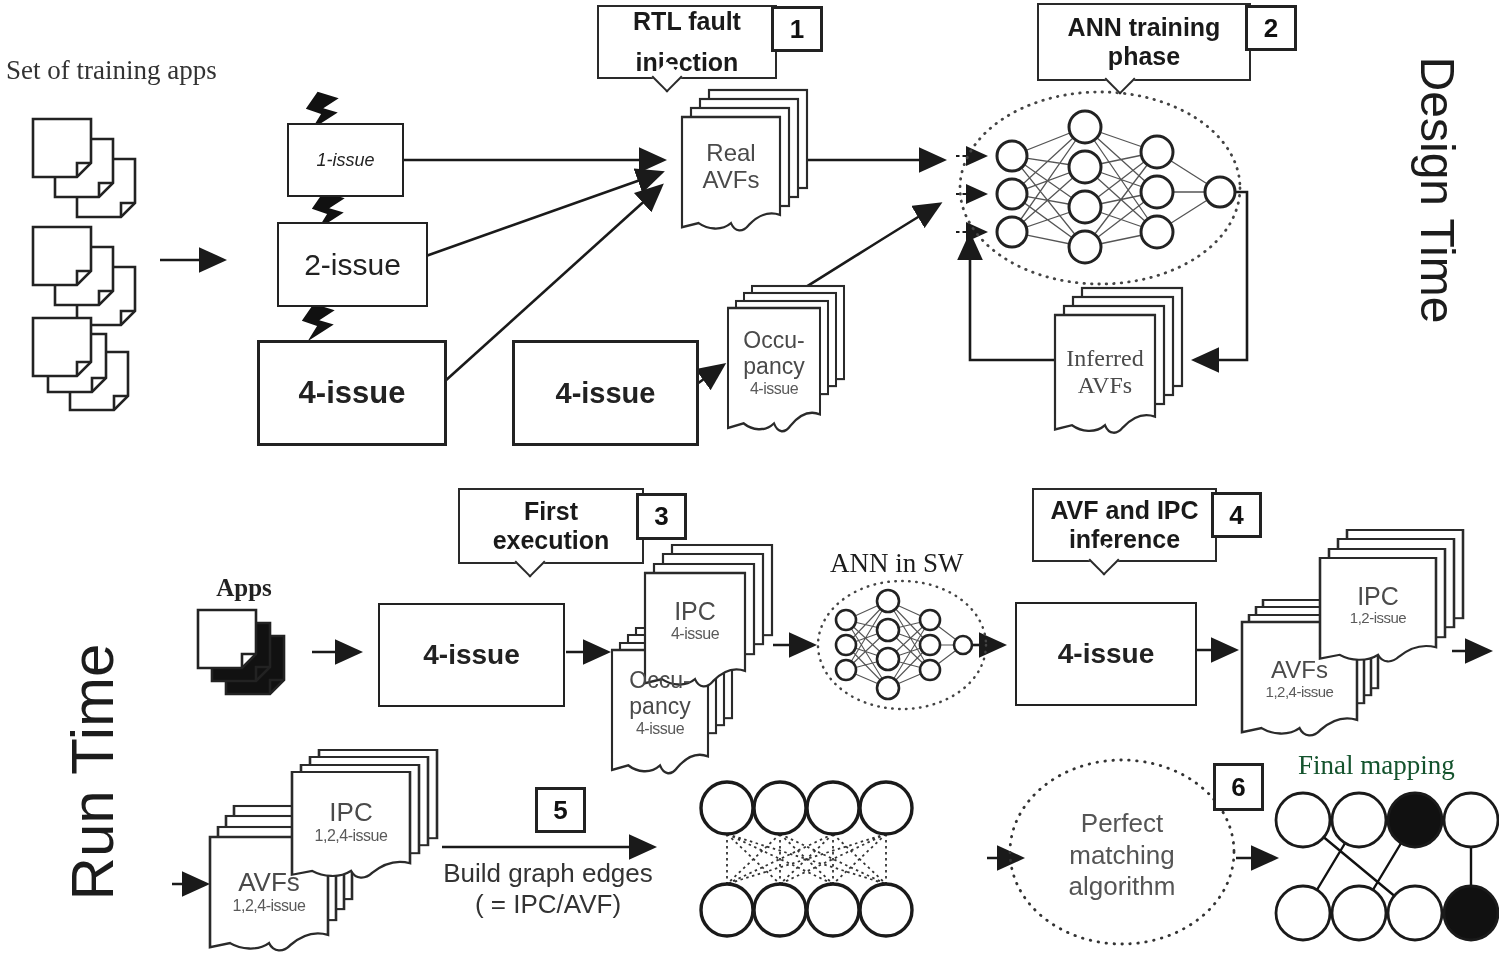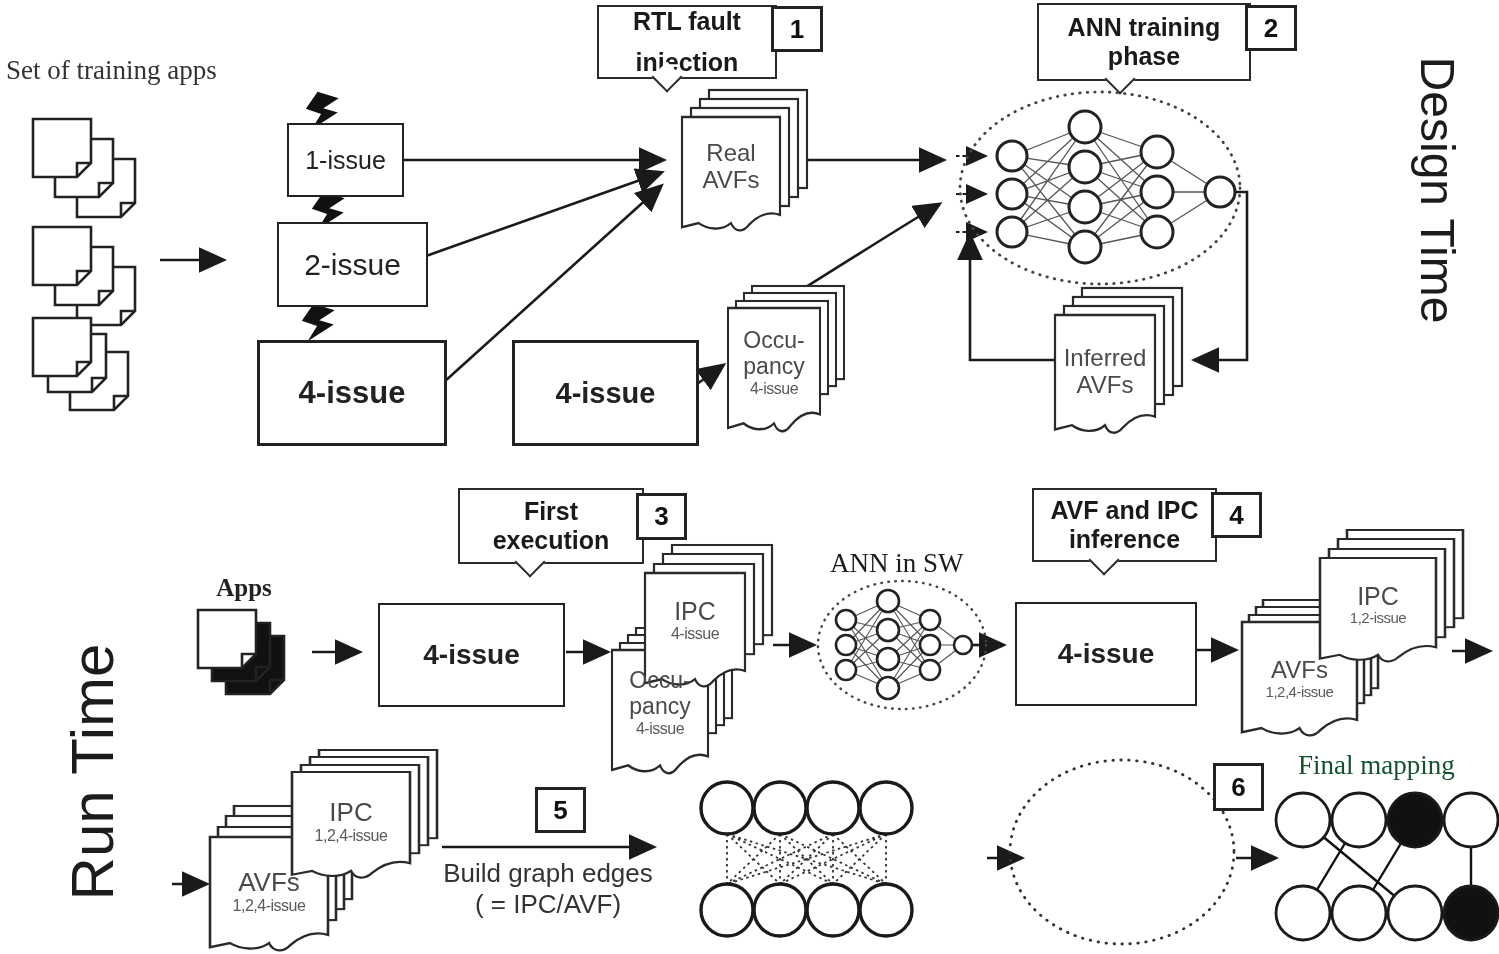--- a/index.html
+++ b/index.html
@@ -238,21 +238,21 @@
           <circle cx="1471" cy="913" r="27" fill="#111"></circle>
     </g>
   </g>
 </svg>
 
 <div class="seclabel" style="left:1437px;top:190px;font-size:48px;transform:translate(-50%,-50%) rotate(90deg);">Design Time</div>
 <div class="seclabel" style="left:92px;top:772px;font-size:60px;transform:translate(-50%,-50%) rotate(-90deg);">Run Time</div>
 
 <div class="plain" style="left:6px;top:55px;font-size:27px;color:#333;">Set of training apps</div>
 
-<div class="box" style="left:287px;top:123px;width:113px;height:70px;font-size:25px;">1-issue</div>
+<div class="box" style="left:287px;top:123px;width:113px;height:70px;font-size:18px;font-style:italic;">1-issue</div>
 <div class="box" style="left:277px;top:222px;width:147px;height:81px;font-size:30px;">2-issue</div>
 <div class="box bold" style="left:257px;top:340px;width:184px;height:100px;font-size:31px;border-width:3.5px;">4-issue</div>
 <div class="box bold" style="left:512px;top:340px;width:181px;height:100px;font-size:29px;">4-issue</div>
 <div class="box bold" style="left:378px;top:603px;width:183px;height:100px;font-size:28px;border-width:2.5px;">4-issue</div>
 <div class="box bold" style="left:1015px;top:602px;width:178px;height:100px;font-size:28px;border-width:2.5px;">4-issue</div>
 
 <div class="banner" style="left:597px;top:5px;width:176px;height:70px;gap:11px;">
   <div>RTL fault</div>
   <div>injection</div>
   <div class="tail"></div>
@@ -285,21 +285,21 @@
 
 <div class="doctext" style="left:682px;top:140px;width:98px;">
   <div class="t">Real</div>
   <div class="t">AVFs</div>
 </div>
 <div class="doctext" style="left:728px;top:328px;width:92px;">
   <div class="t" style="font-size:23px;">Occu-</div>
   <div class="t" style="font-size:23px;">pancy</div>
   <div class="s">4-issue</div>
 </div>
-<div class="doctext" style="left:1055px;top:345px;width:100px;">
+<div class="doctext" style="left:1055px;top:345px;width:100px;font-family:Liberation Serif, serif;">
   <div class="t">Inferred</div>
   <div class="t">AVFs</div>
 </div>
 <div class="doctext" style="left:612px;top:668px;width:96px;">
   <div class="t" style="font-size:23px;">Occu-</div>
   <div class="t" style="font-size:23px;">pancy</div>
   <div class="s">4-issue</div>
 </div>
 <div class="doctext" style="left:645px;top:597px;width:100px;">
   <div class="t" style="font-size:25px;">IPC</div>
@@ -322,14 +322,15 @@
   <div class="s">1,2,4-issue</div>
 </div>
 
 <div class="plain" style="left:198px;top:574px;width:92px;text-align:center;font-size:25px;font-weight:bold;color:#222;">Apps</div>
 <div class="plain" style="left:830px;top:548px;font-size:27px;color:#1c1c1c;text-align:center;">ANN in SW</div>
 <div class="plain" style="left:1298px;top:750px;font-size:27px;color:#14532d;">Final mapping</div>
 <div class="abs" style="left:430px;top:858px;width:236px;text-align:center;font-size:26px;color:#333;line-height:1.2;">
   <div>Build graph edges</div>
   <div>( = IPC/AVF)</div>
 </div>
+<div class="abs" style="left:1047px;top:808px;width:150px;text-align:center;font-size:26px;color:#555;line-height:1.22;">Perfect matching algorithm</div>
 
 </div>
 
 </body></html>

